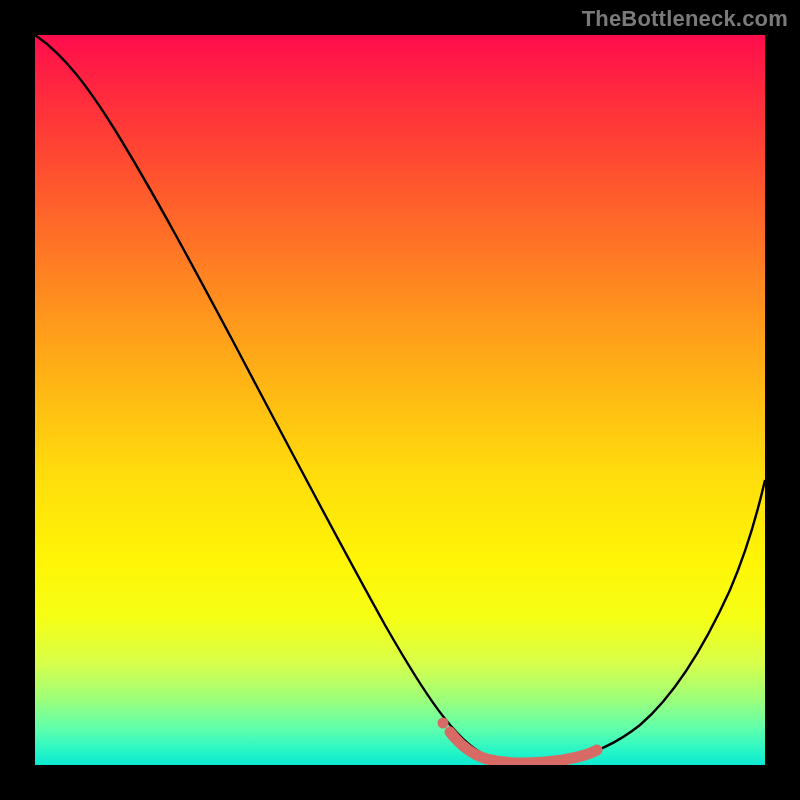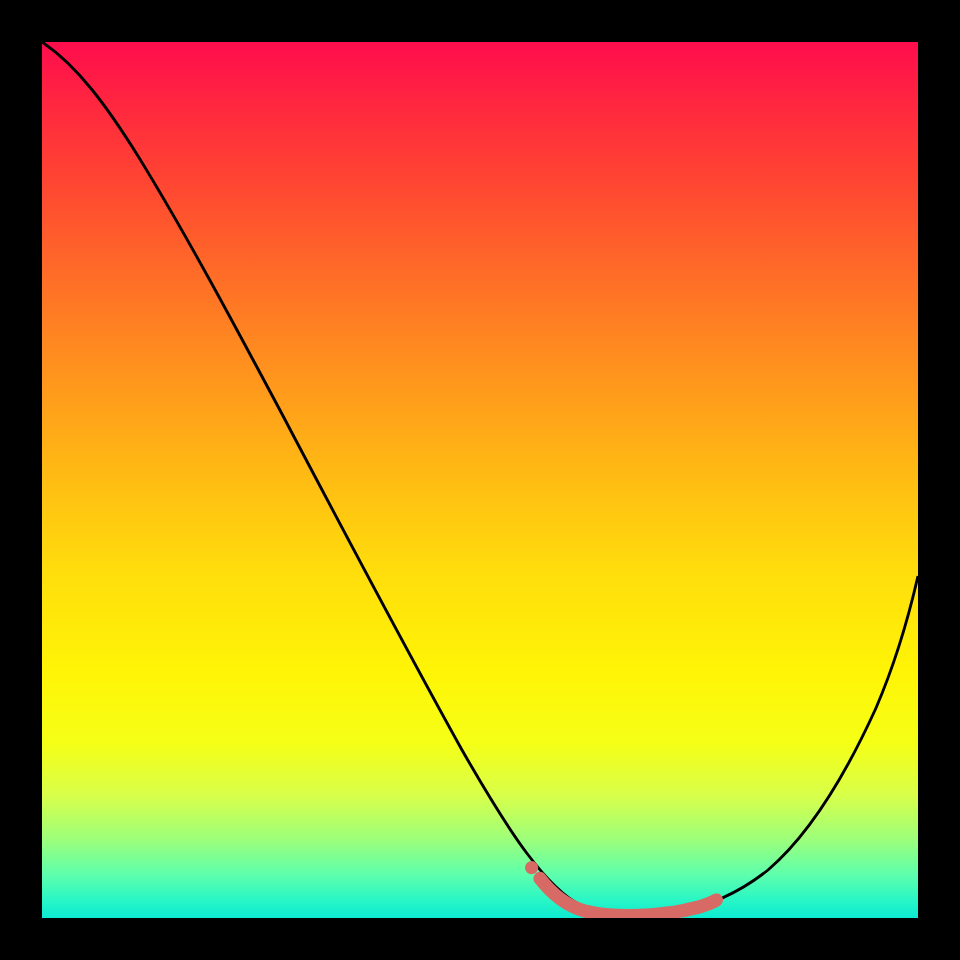--- a/index.html
+++ b/index.html
@@ -56,20 +56,21 @@
     font-weight: 600;
     color: #7a7a7a;
     letter-spacing: 0.2px;
   }
 </style>
 </head>
 <body>
 
 <div class="frame">
 
+  <div class="watermark">TheBottleneck.com</div>
 
   <div class="plot-area">
     <svg class="curve-svg" viewBox="0 0 730 730" preserveAspectRatio="none">
 
       <path d="M 0 0
                C 30 20, 55 55, 80 95
                C 120 160, 160 235, 200 310
                C 250 405, 300 500, 350 590
                C 390 660, 420 705, 450 720
                C 475 729, 500 729, 530 725

